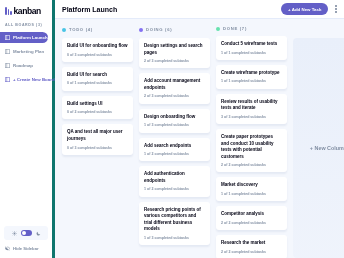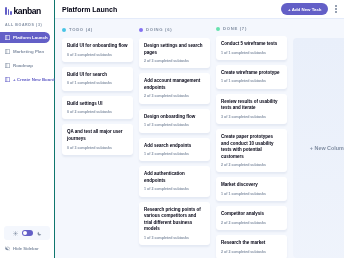--- a/index.html
+++ b/index.html
@@ -8,21 +8,21 @@
     font-family: "Liberation Sans", sans-serif;
     background: #f4f7fd;
     overflow: hidden;
   }
   #app { display: flex; width: 344px; height: 258px; }
 
   
   .sidebar {
     width: 55px; height: 258px;
     background: #ffffff;
-    border-right: 1px solid #0f766e;
+    border-right: 3px solid #0f766e;
     display: flex; flex-direction: column;
     flex: 0 0 55px;
   }
   .logo-row {
     display: flex; align-items: center; gap: 2px;
     padding: 7px 0 0 5px;
   }
   .logo-bars { display: flex; align-items: flex-end; gap: 1px; height: 8px; }
   .logo-bars i { display: block; width: 1.5px; background: #635fc7; border-radius: 1px; }
   .logo-bars i:nth-child(1) { height: 8px; }

